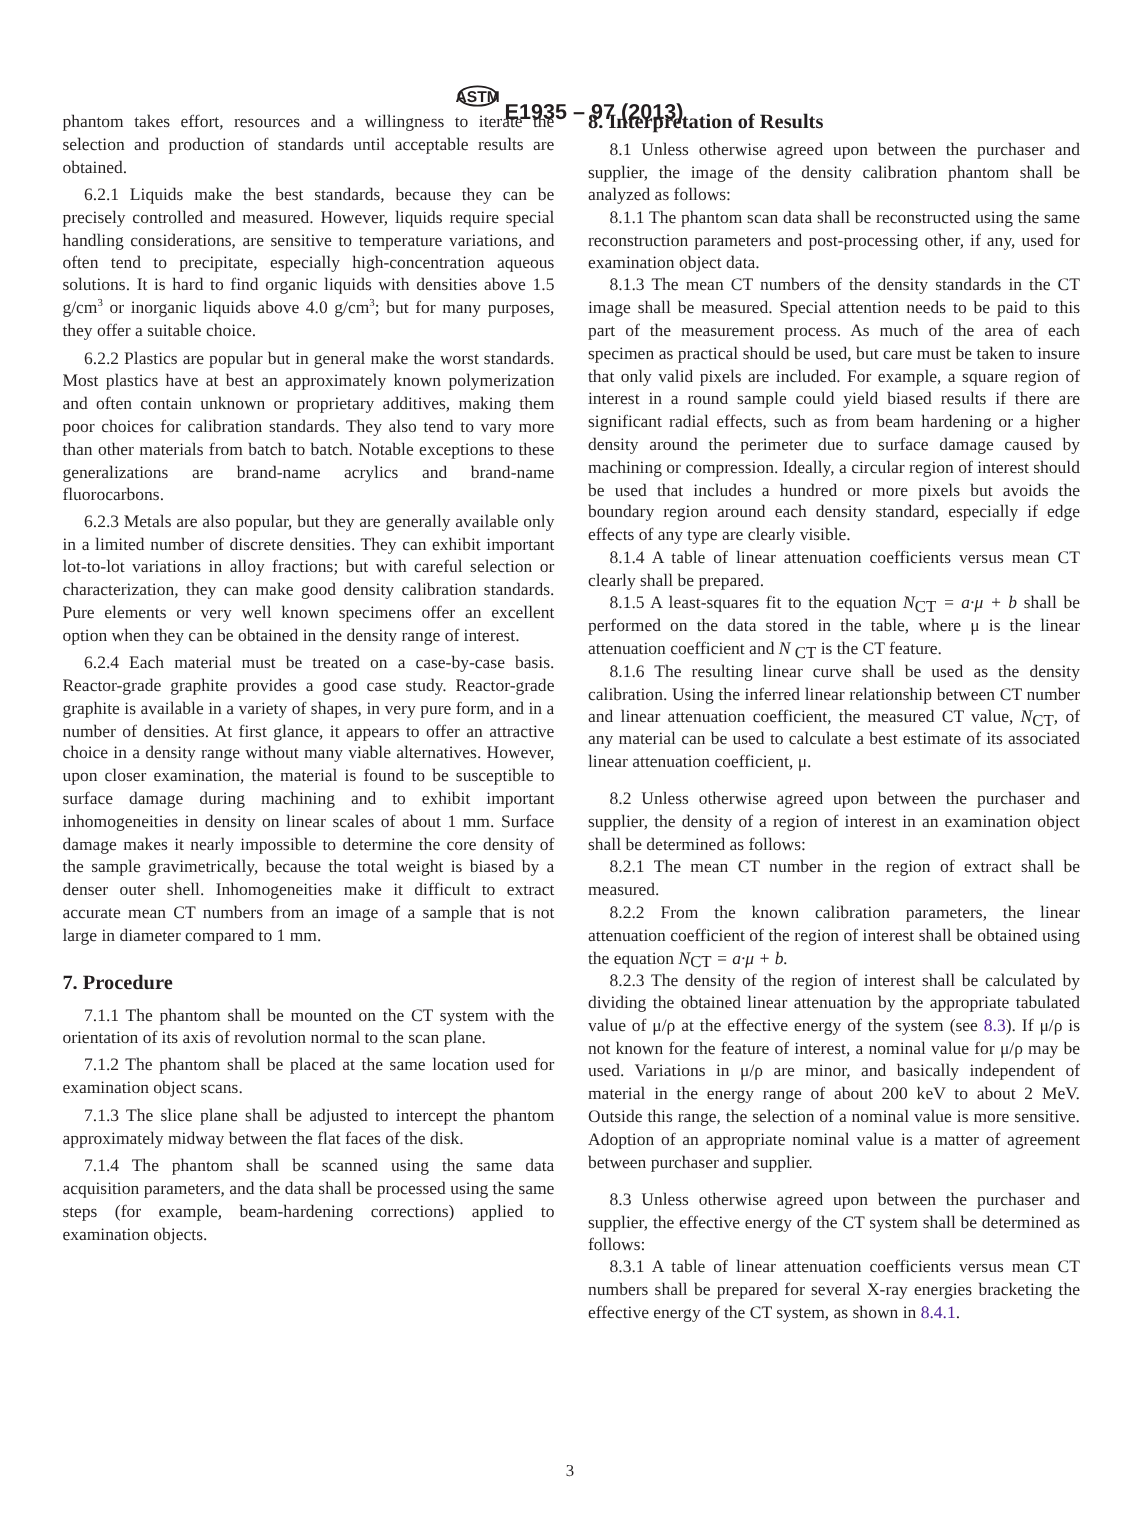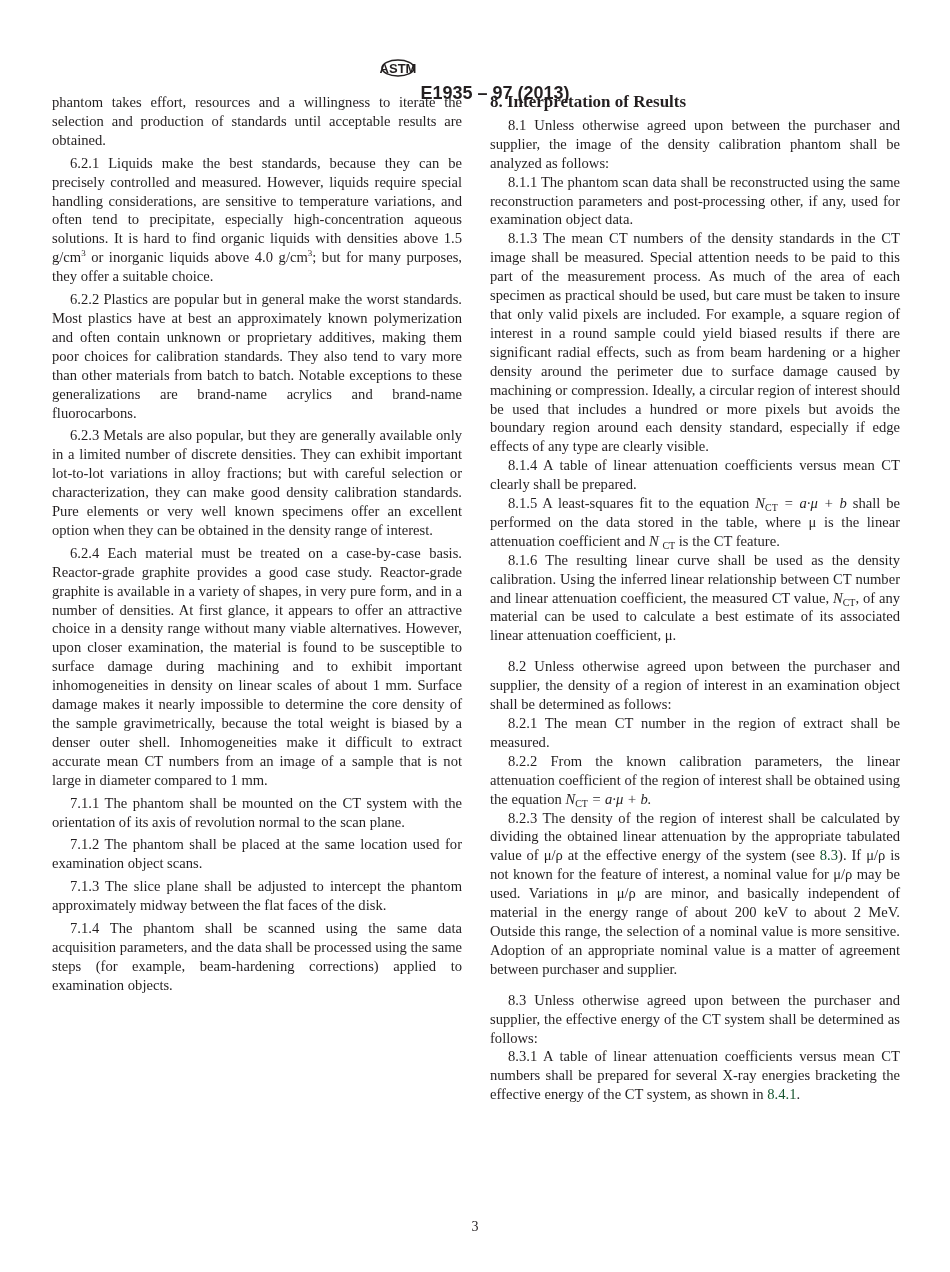--- a/index.html
+++ b/index.html
@@ -1,33 +1,33 @@
 <!DOCTYPE html>
 <html><head>
 <meta charset="utf-8">
 <style>
   html, body { margin: 0; padding: 0; background: #ffffff; }
   body { width: 950px; height: 1272px; position: relative; overflow: hidden;
          font-family: "Liberation Serif", "DejaVu Serif", serif; color: #231f20; }
   .header { position: absolute; top: 55px; left: 0; width: 950px; text-align: center; height: 30px; }
-  .header-inner { display: inline-flex; align-items: flex-start; gap: 4px; }
+  .header-inner { display: inline-flex; align-items: center; gap: 4px; }
   .logo { width: 36px; height: 26px; display: inline-block; }
   .doc-id { font-family: "Liberation Sans", "DejaVu Sans", sans-serif; font-weight: bold; font-size: 18px; color: #231f20; margin-top: 28px; }
   .col { position: absolute; top: 93px; width: 410px; font-size: 14.6px; line-height: 18.9px; text-align: justify; hyphens: manual; }
   .col-left { left: 52px; }
   .col-right { left: 490px; }
   .p { margin: 0 0 0 0; text-indent: 18px; }
   .gap { margin-top: 4px; }
   .h { font-weight: bold; margin: 0; text-indent: 0; font-size: 17px; font-family: Liberation Serif, serif; }
   .h-gap { margin-top: 20px; margin-bottom: 9px; }
   .first { margin-top: 0; }
   sup { font-size: 9px; line-height: 0; vertical-align: 6px; }
-  sub { font-size: 10px; line-height: 0; vertical-align: -3px; font-family: Liberation Serif, serif; }
+  sub { font-size: 14px; line-height: 0; vertical-align: -3px; font-family: Liberation Serif, serif; }
   i { font-style: italic; }
-  a.xref { color: #14532d; text-decoration: none; }
+  a.xref { color: #4c1d95; text-decoration: none; }
   .pagenum { position: absolute; top: 1219px; left: 0; width: 950px; text-align: center; font-size: 14px; color: #231f20; }
 </style>
 </head>
 <body>
 
 <div class="header">
   <div class="header-inner">
     <span class="logo">
       <svg viewBox="0 0 36 26" width="36" height="26">
         <ellipse cx="18" cy="13" rx="16" ry="8" fill="none" stroke="#231f20" stroke-width="1.6"></ellipse>
@@ -37,20 +37,21 @@
     <span class="doc-id">E1935 – 97 (2013)</span>
   </div>
 </div>
 
 <div class="col col-left">
   <p class="p first" style="text-indent:0">phantom takes effort, resources and a willingness to iterate the selection and production of standards until acceptable results are obtained.</p>
   <p class="p gap"><span>6.2.1 Liquids make the best standards, because they can be precisely controlled and measured. However, liquids require special handling considerations, are sensitive to temperature variations, and often tend to precipitate, especially high-concentration aqueous solutions. It is hard to find organic liquids with densities above 1.5 g/cm</span><sup>3</sup><span> or inorganic liquids above 4.0 g/cm</span><sup>3</sup><span>; but for many purposes, they offer a suitable choice.</span></p>
   <p class="p gap">6.2.2 Plastics are popular but in general make the worst standards. Most plastics have at best an approximately known polymerization and often contain unknown or proprietary additives, making them poor choices for calibration standards. They also tend to vary more than other materials from batch to batch. Notable exceptions to these generalizations are brand-name acrylics and brand-name fluorocarbons.</p>
   <p class="p gap">6.2.3 Metals are also popular, but they are generally available only in a limited number of discrete densities. They can exhibit important lot-to-lot variations in alloy fractions; but with careful selection or characterization, they can make good density calibration standards. Pure elements or very well known specimens offer an excellent option when they can be obtained in the density range of interest.</p>
   <p class="p gap">6.2.4 Each material must be treated on a case-by-case basis. Reactor-grade graphite provides a good case study. Reactor-grade graphite is available in a variety of shapes, in very pure form, and in a number of densities. At first glance, it appears to offer an attractive choice in a density range without many viable alternatives. However, upon closer examination, the material is found to be susceptible to surface damage during machining and to exhibit important inhomogeneities in density on linear scales of about 1 mm. Surface damage makes it nearly impossible to determine the core density of the sample gravimetrically, because the total weight is biased by a denser outer shell. Inhomogeneities make it difficult to extract accurate mean CT numbers from an image of a sample that is not large in diameter compared to 1 mm.</p>
+  <p class="h h-gap">7.  Procedure</p>
   <p class="p gap">7.1.1 The phantom shall be mounted on the CT system with the orientation of its axis of revolution normal to the scan plane.</p>
   <p class="p gap">7.1.2 The phantom shall be placed at the same location used for examination object scans.</p>
   <p class="p gap">7.1.3 The slice plane shall be adjusted to intercept the phantom approximately midway between the flat faces of the disk.</p>
   <p class="p gap">7.1.4 The phantom shall be scanned using the same data acquisition parameters, and the data shall be processed using the same steps (for example, beam-hardening corrections) applied to examination objects.</p>
 </div>
 
 <div class="col col-right">
   <p class="h" style="margin-bottom:4px">8.  Interpretation of Results</p>
   <p class="p">8.1 Unless otherwise agreed upon between the purchaser and supplier, the image of the density calibration phantom shall be analyzed as follows:</p>
   <p class="p">8.1.1 The phantom scan data shall be reconstructed using the same reconstruction parameters and post-processing other, if any, used for examination object data.</p>

